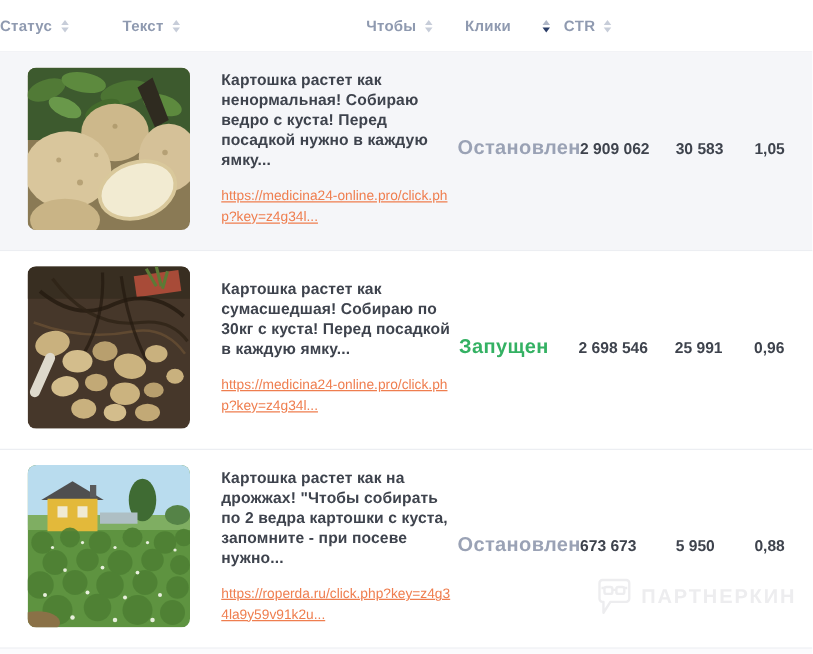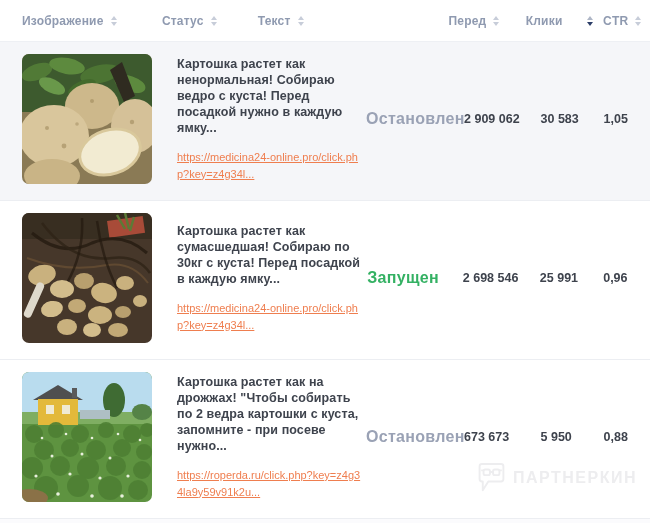--- a/index.html
+++ b/index.html
@@ -68,43 +68,36 @@
     font-size:16px;font-weight:800;letter-spacing:1.5px;color:#ededef;
   }
   .watermark svg{display:block;}
 </style>
 </head>
 <body>
 
 <div class="table">
 
   <div class="thead">
-    <div class="hcell h-image" data-sort="none">
-      <span>Изображение</span>
-      <span class="sort">
-          <i class="up"></i>
-          <i class="down"></i>
-        </span>
-    </div>
     <div class="hcell h-status" data-sort="none">
       <span>Статус</span>
       <span class="sort">
           <i class="up"></i>
           <i class="down"></i>
         </span>
     </div>
     <div class="hcell h-text" data-sort="none">
       <span>Текст</span>
       <span class="sort">
           <i class="up"></i>
           <i class="down"></i>
         </span>
     </div>
     <div class="hcell h-impressions" data-sort="none">
-      <span>Перед</span>
+      <span>Чтобы</span>
       <span class="sort">
           <i class="up"></i>
           <i class="down"></i>
         </span>
     </div>
     <div class="hcell h-clicks" data-sort="desc">
       <span>Клики</span>
       <span class="sort">
           <i class="up"></i>
           <i class="down"></i>

